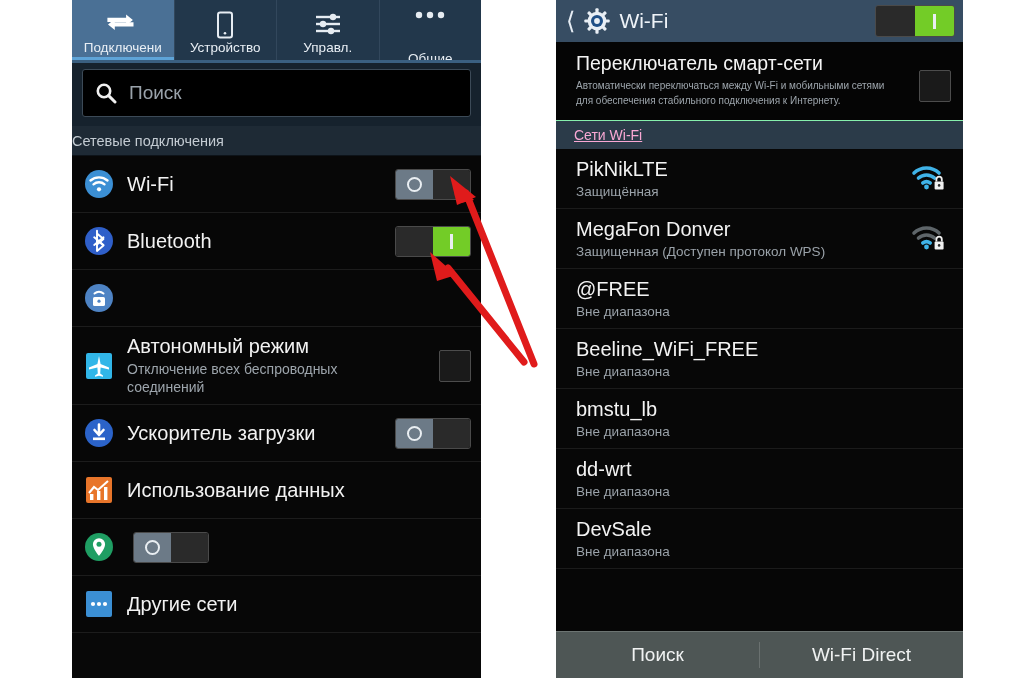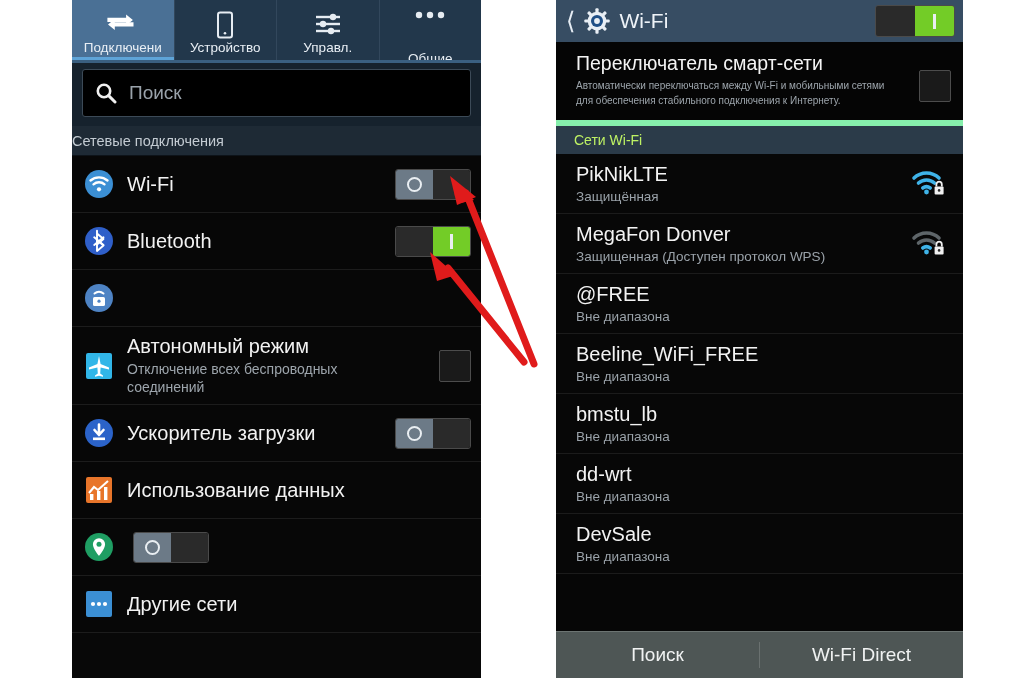--- a/index.html
+++ b/index.html
@@ -87,31 +87,31 @@
   }
   .r-header {
     height: 42px; background:#374d63; display:flex; align-items:center;
     padding: 0 8px 0 10px; gap: 9px;
   }
   .r-header .back { color:#e6edf4; font-size: 24px; line-height: 1; font-weight: 300; }
   .r-header .htitle { font-size: 21px; color:#eef3f8; flex:1 1 auto; }
 
   .smart-row {
     display:flex; align-items:flex-start; gap:10px;
-    padding: 10px 12px 12px 20px; background:#050505; border-bottom:6px solid #86efac;
+    padding: 10px 12px 12px 20px; background:#050505; border-bottom:1px solid #86efac;
   }
   .smart-row .st { flex:1 1 auto; }
   .smart-row .st-title { font-size: 19.5px; color:#f4f4f4; line-height:1.2; }
   .smart-row .st-sub { font-size: 10px; color:#9ea6ad; line-height:1.42; margin-top:4px; }
   .smart-row .checkbox { margin-top: 18px; }
 
   .r-section-band {
     height: 28px; background:#2b3b49; display:flex; align-items:center; padding-left:18px;
   }
-  .r-section-band span { font-size:14px; color:#bef264; }
+  .r-section-band span { font-size:14px; color:#f9a8d4;text-decoration:underline; }
 
   .net-row {
     display:flex; align-items:center; gap:8px; padding: 9px 14px 9px 20px;
     background:#070707; border-bottom:1px solid #1b1b1b; min-height: 60px;
   }
   .net-row .nt { flex:1 1 auto; min-width:0; }
   .net-row .nname { font-size: 20px; color:#f3f3f3; line-height:1.15; }
   .net-row .nstate { font-size: 13.5px; color:#9aa2a9; margin-top: 3px; }
   .net-row .sig { flex:0 0 38px; width:38px; height:30px; position:relative; }
 

